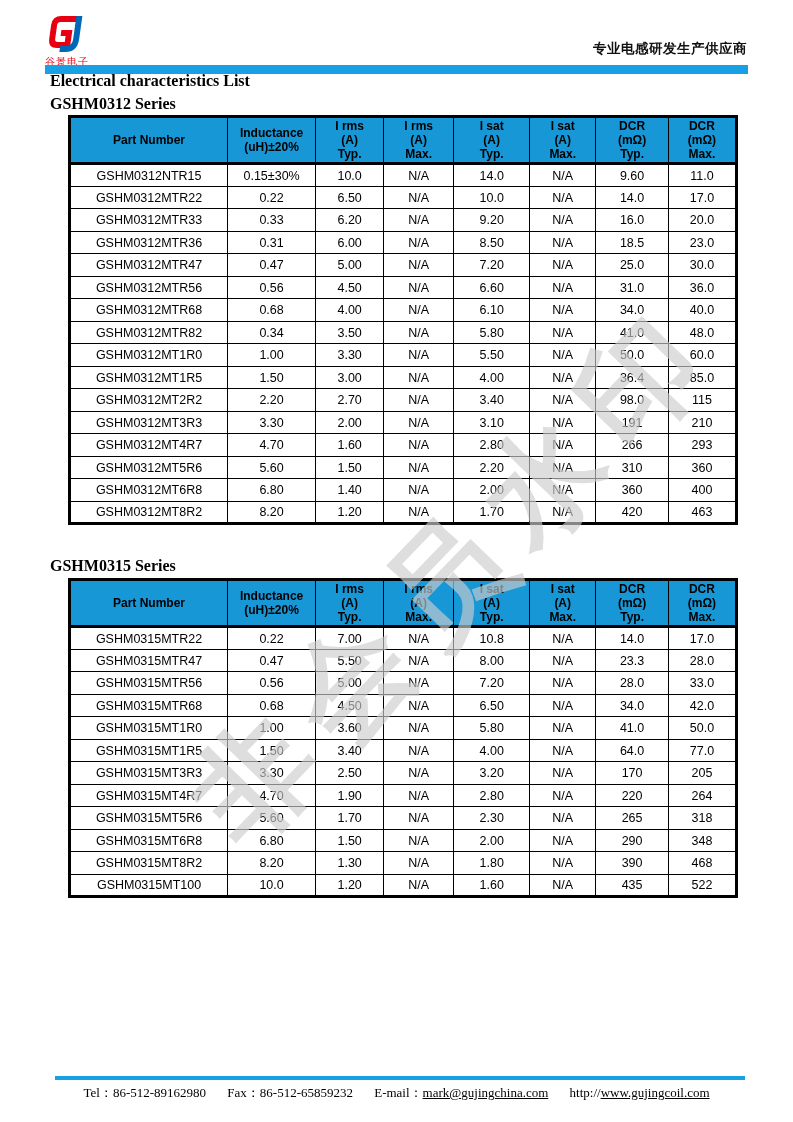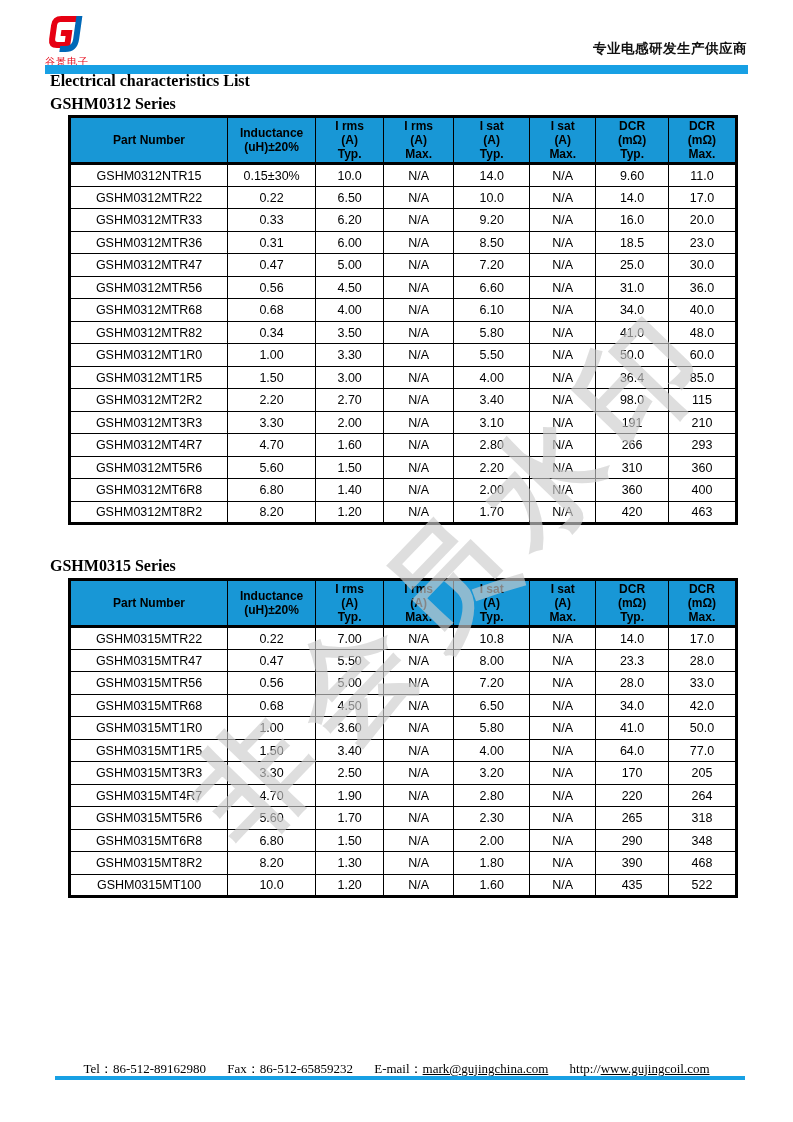--- a/index.html
+++ b/index.html
@@ -126,21 +126,21 @@
   .footer-bar {
     position: absolute;
     left: 55px;
     top: 1076px;
     width: 690px;
     height: 4px;
   }
   .footer-text {
     position: absolute;
     left: 0;
-    top: 1060px;
+    top: 1084px;
     width: 100%;
     text-align: center;
     font-family: "Liberation Serif", "DejaVu Serif", serif;
     font-size: 13px;
     color: #000;
   }
   .footer-text .seg { margin: 0 9px; }
   .footer-text .link { text-decoration: underline; }
 </style>
 </head>

